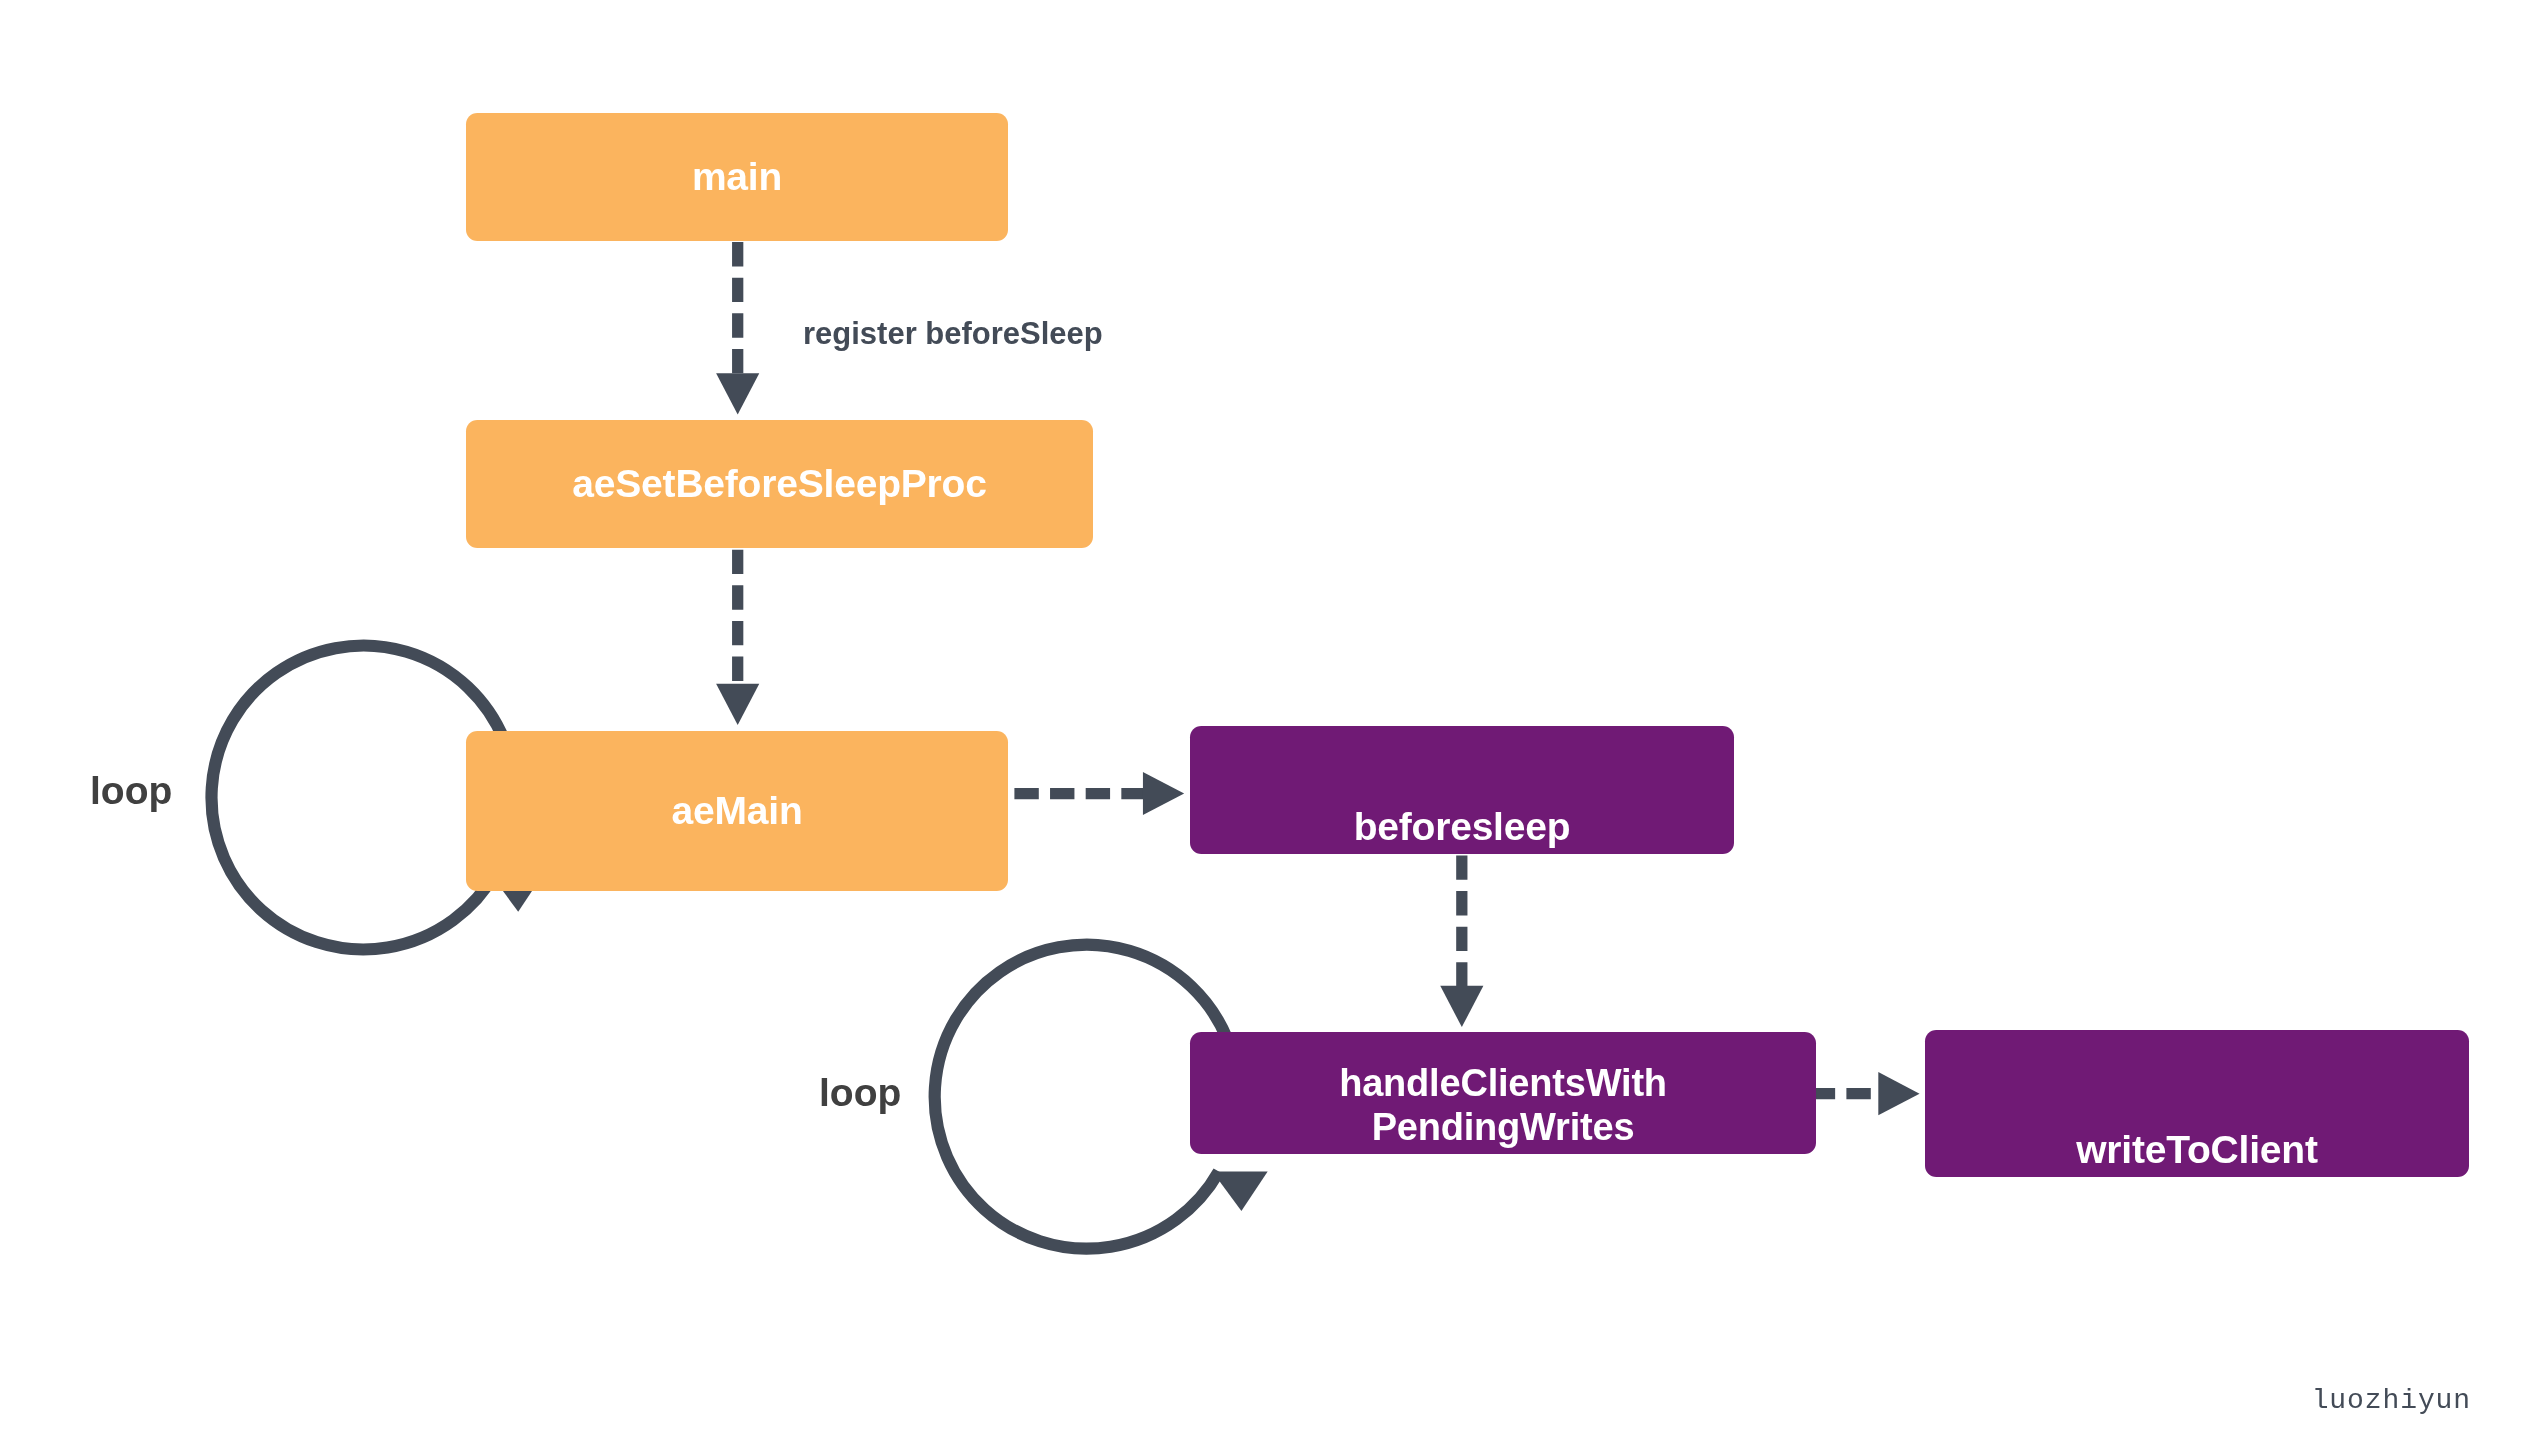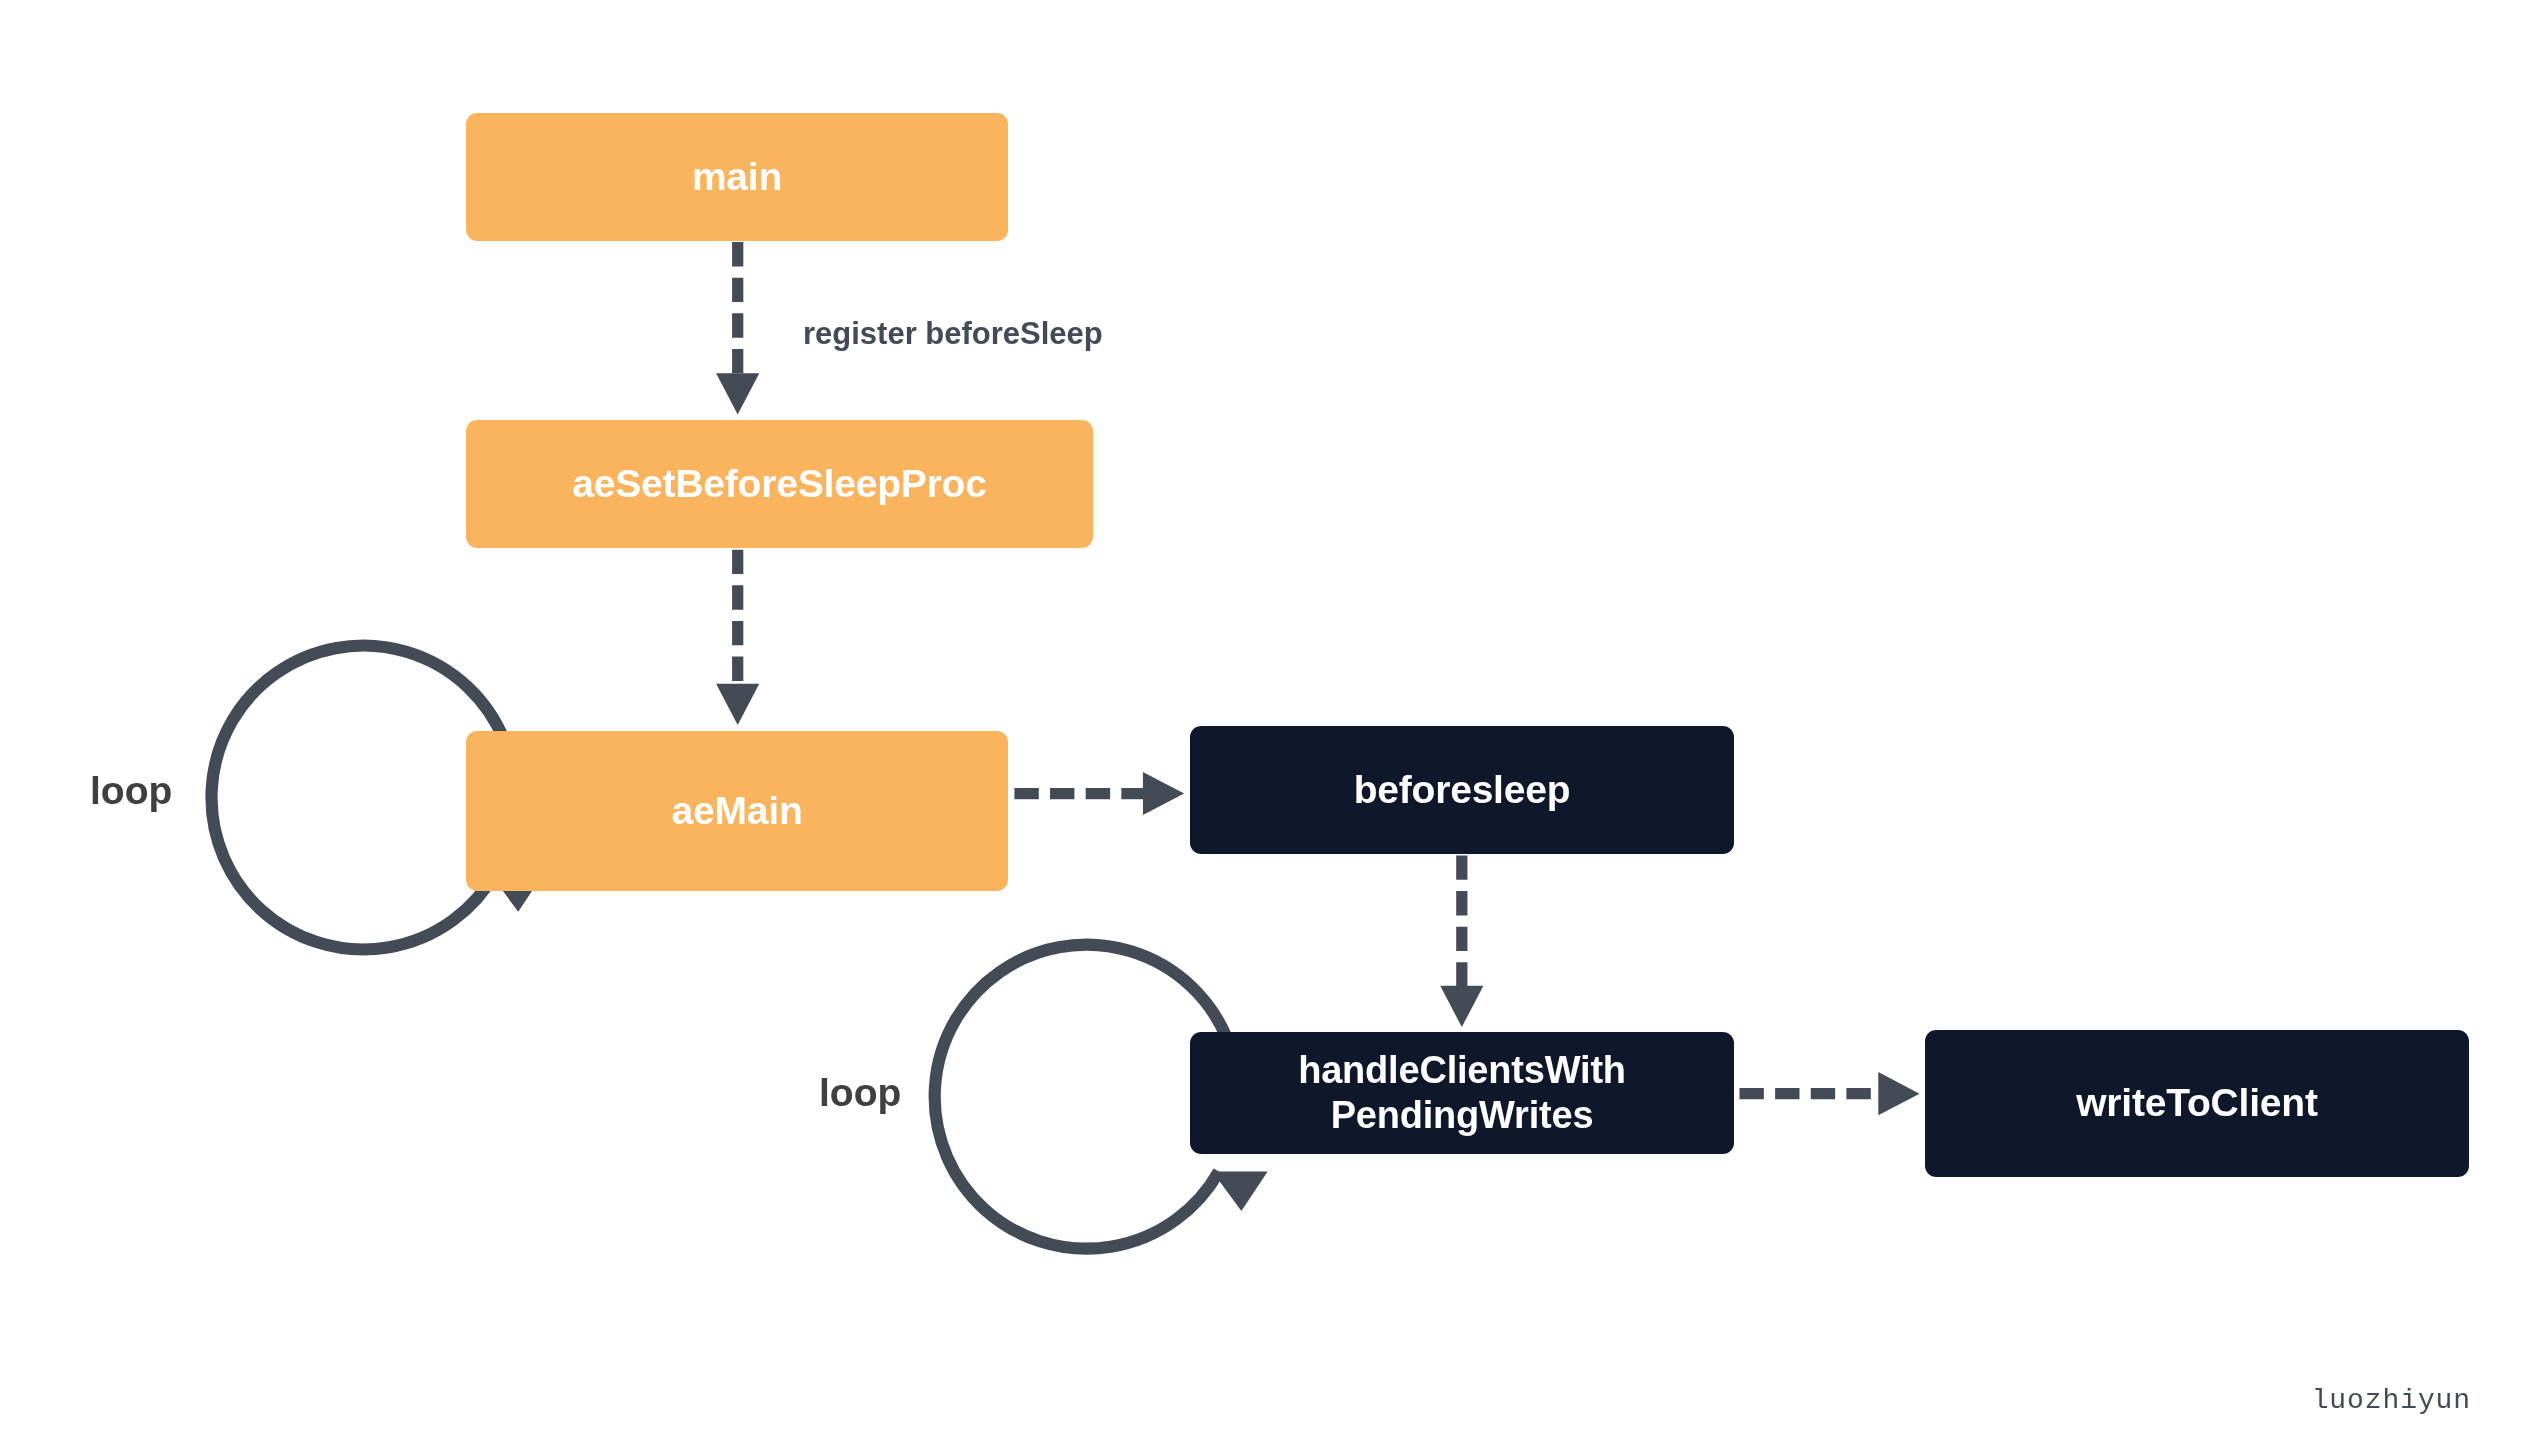--- a/index.html
+++ b/index.html
@@ -25,27 +25,27 @@
     justify-content: center;
     text-align: center;
     color: #ffffff;
     font-weight: bold;
     line-height: 1.18;
     box-sizing: border-box;
     padding: 3.8px 9.4px;
     letter-spacing: -0.2px;
   }
   .node.orange { background: #FBB45E; }
-  .node.red    { background: #0f172a; }
+  .node.red    { background: #701a75; align-items: flex-end; }
 
   .node-main        { left: 466px;  top: 113px;  width: 542px; height: 128px; font-size: 39px; }
   .node-aeset       { left: 466px;  top: 420px;  width: 627px; height: 128px; font-size: 39px; }
   .node-aemain      { left: 466px;  top: 731px;  width: 542px; height: 160px; font-size: 39px; }
   .node-beforesleep { left: 1190px; top: 726px;  width: 544px; height: 128px; font-size: 39px; }
-  .node-handle      { left: 1190px; top: 1032px; width: 544px; height: 122px; font-size: 38px; }
+  .node-handle      { left: 1190px; top: 1032px; width: 626px; height: 122px; font-size: 38px; }
   .node-write       { left: 1925px; top: 1030px; width: 544px; height: 147px; font-size: 39px; }
 
   .svg-layer {
     position: absolute;
     left: 0;
     top: 0;
     width: 2525px;
     height: 1452px;
     pointer-events: none;
   }

